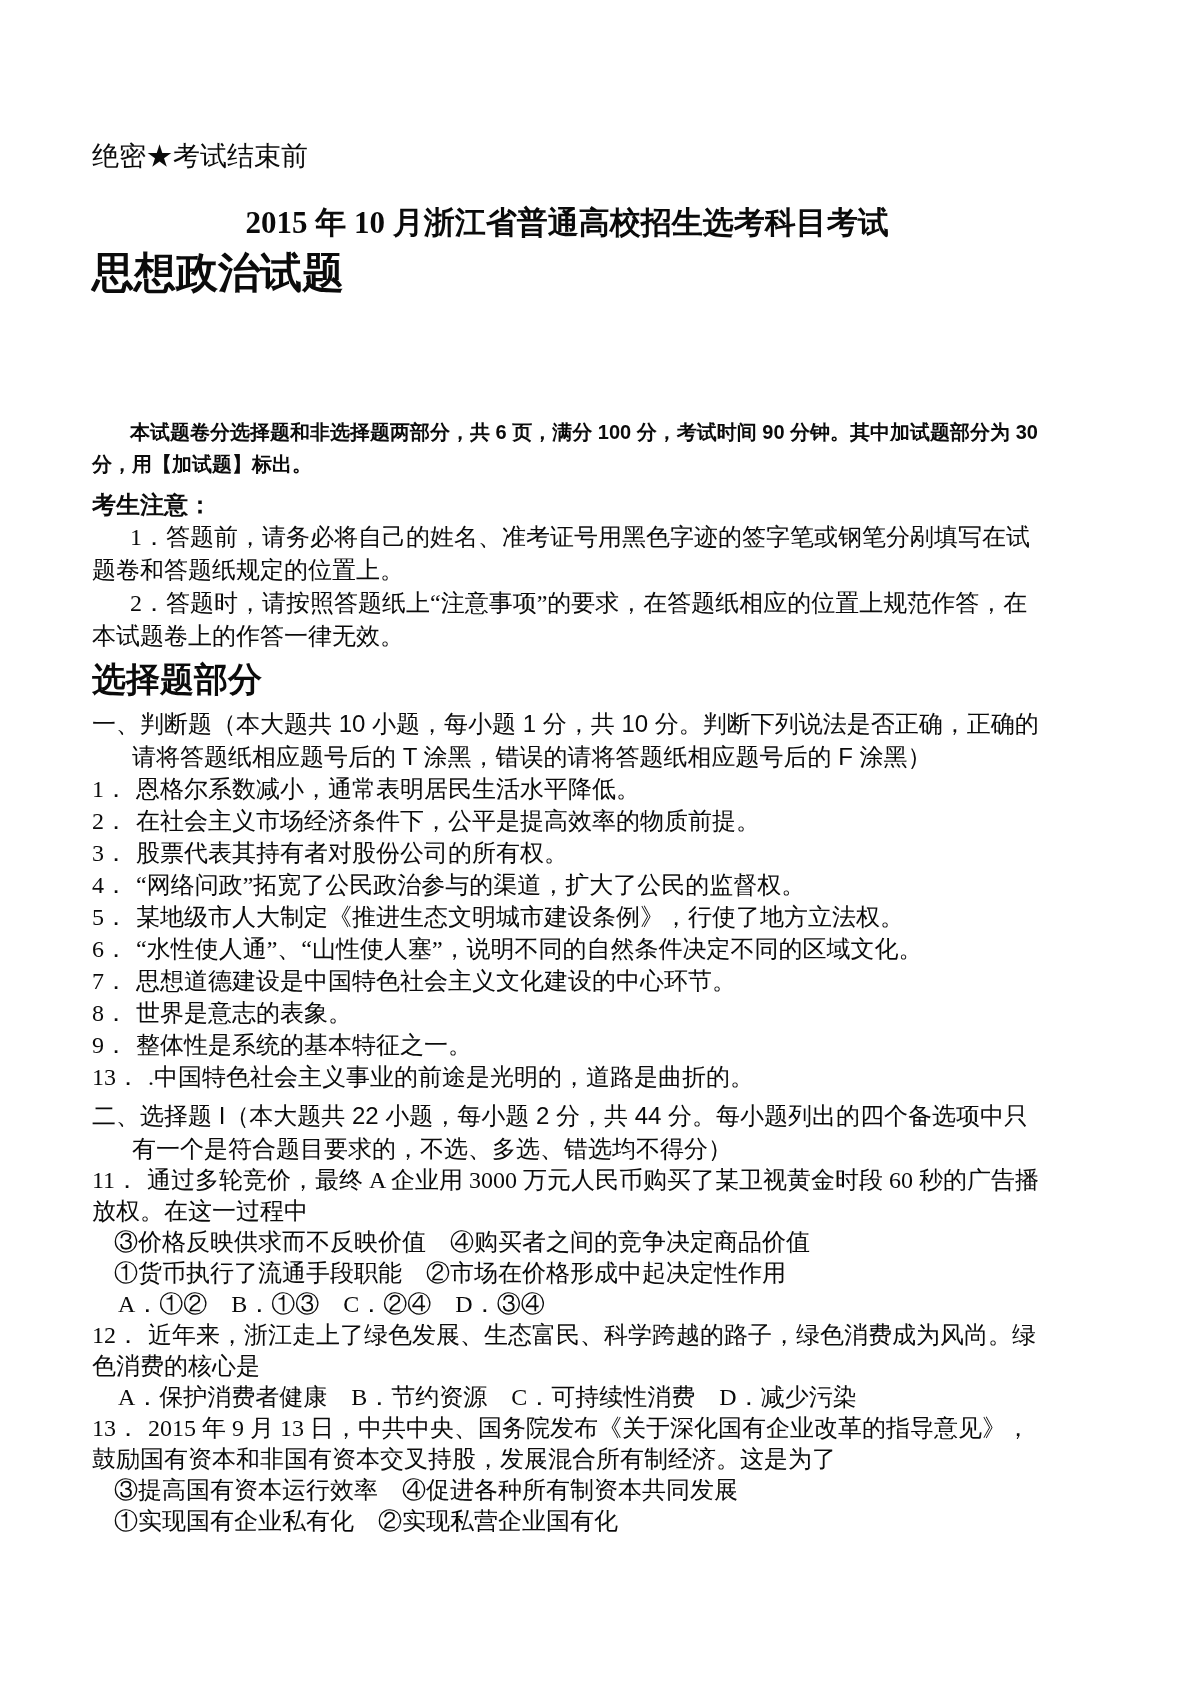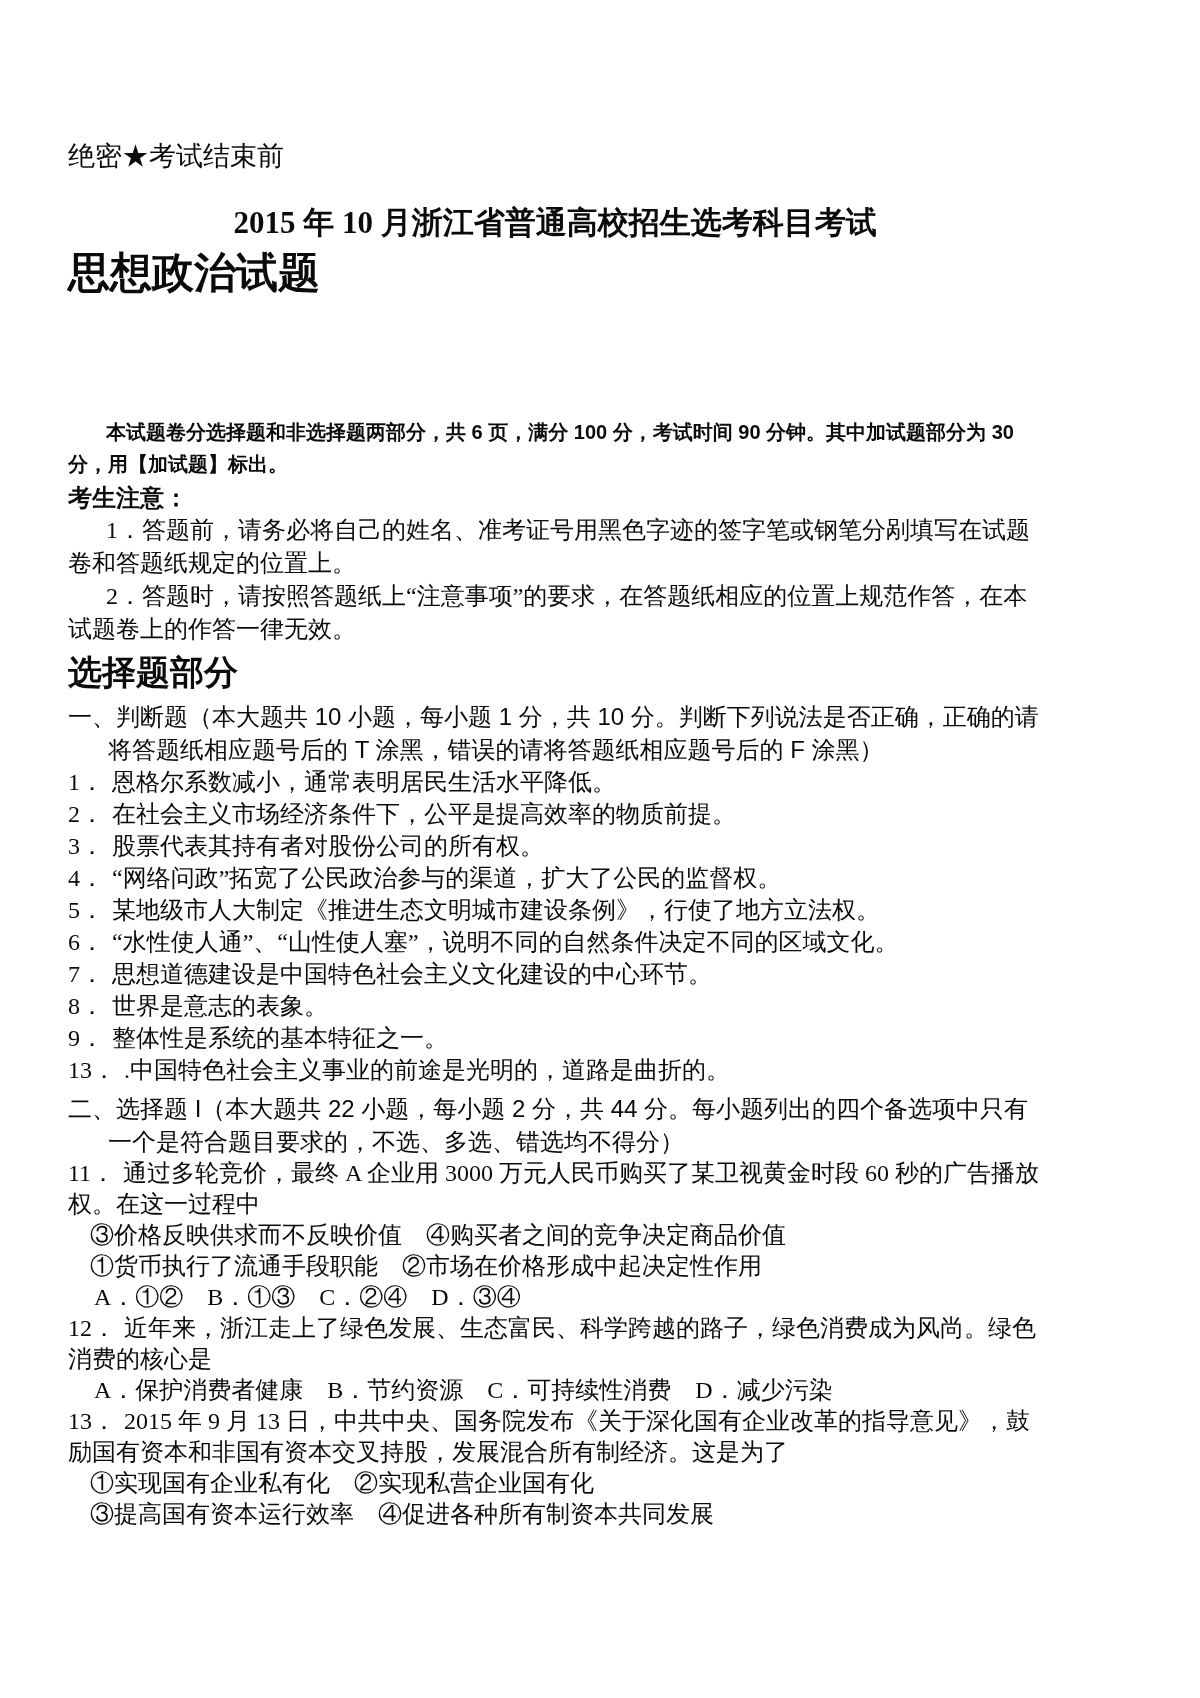--- a/index.html
+++ b/index.html
@@ -7,21 +7,21 @@
     position: relative;
     width: 1200px;
     height: 1698px;
     margin: 0 auto;
     background: #ffffff;
     color: #0b0b0b;
     font-family: "Liberation Serif", "DejaVu Serif", serif;
     font-size: 24px;
     overflow: hidden;
     box-sizing: border-box;
-    padding: 0 158px 0 68px;
+    padding: 0 158px 0 92px;
   }
   p, h1, h2 { margin: 0; padding: 0; font-weight: normal; }
 
   .secrecy {
     padding-top: 140px;
     font-size: 27px;
     line-height: 32px;
   }
   .exam-title {
     margin-top: 32px;
@@ -39,21 +39,21 @@
   }
   .intro {
     margin-top: 118px;
     font-family: Liberation Sans, sans-serif;
     font-weight: 700;
     font-size: 20px;
     line-height: 32px;
     text-indent: 38px;
   }
   .notice-header {
-    margin-top: 1px;
+    margin-top: 8px;
     font-family: "Liberation Sans", "DejaVu Sans", sans-serif;
     font-weight: 700;
     line-height: 33px;
   }
   .notice {
     line-height: 33px;
     text-indent: 38px;
   }
   .part-heading {
     margin-top: 4px;
@@ -123,17 +123,17 @@
     <p class="ans">A．①②　B．①③　C．②④　D．③④</p>
   </div>
 
   <div class="mcq">
     <p class="stem"><span class="qnum">12．</span><span>近年来，浙江走上了绿色发展、生态富民、科学跨越的路子，绿色消费成为风尚。绿色消费的核心是</span></p>
     <p class="ans">A．保护消费者健康　B．节约资源　C．可持续性消费　D．减少污染</p>
   </div>
 
   <div class="mcq">
     <p class="stem"><span class="qnum">13．</span><span>2015 年 9 月 13 日，中共中央、国务院发布《关于深化国有企业改革的指导意见》，鼓励国有资本和非国有资本交叉持股，发展混合所有制经济。这是为了</span></p>
+    <p class="opt">③提高国有资本运行效率　④促进各种所有制资本共同发展</p>
     <p class="opt">①实现国有企业私有化　②实现私营企业国有化</p>
-    <p class="opt">③提高国有资本运行效率　④促进各种所有制资本共同发展</p>
   </div>
 
 </div>
 
 </body></html>

